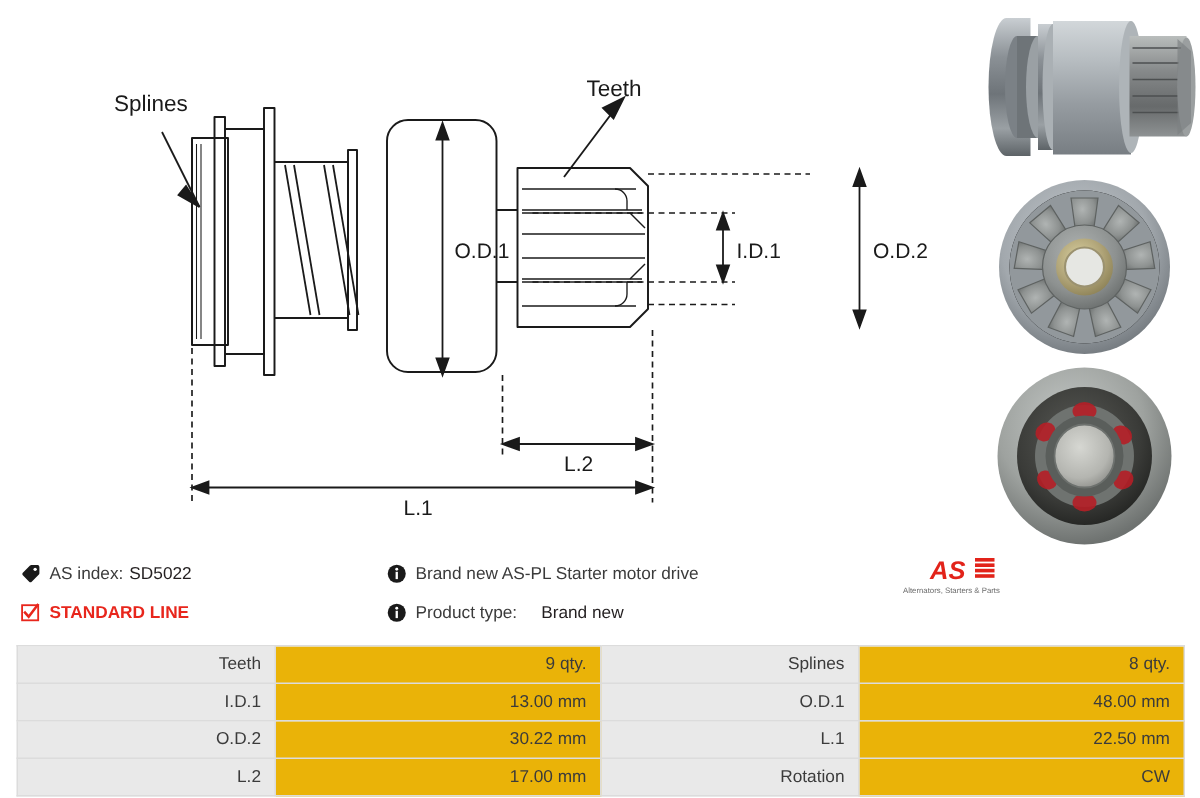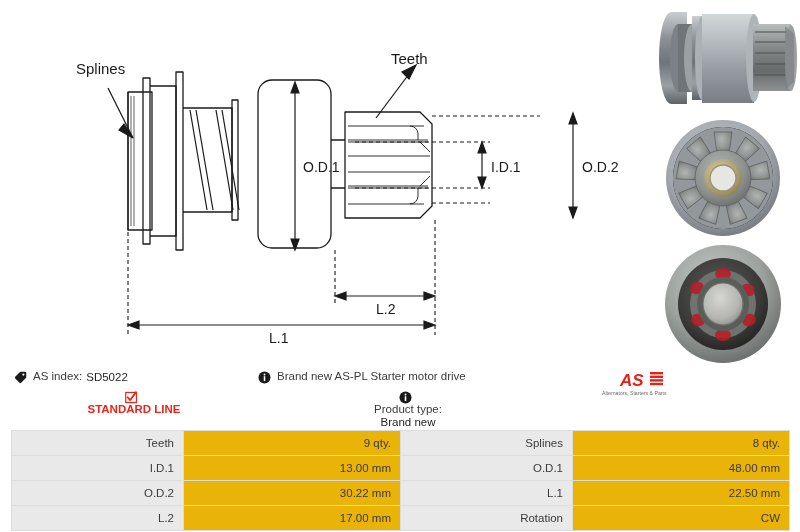--- a/index.html
+++ b/index.html
@@ -62,27 +62,27 @@
     width: 800px;
     height: 65px;
   }
   .info-col { position: absolute; top: 0; }
   #info-col-left   { left: 14px;  width: 240px; }
   #info-col-mid    { left: 258px; width: 300px; }
   #info-col-right  { left: 558px; width: 230px; }
 
   .info-line {
     display: flex;
-    align-items: center;
+    align-items: flex-end;
     height: 24px;
     font-size: 11.5px;
     color: #3b3b3b;
     white-space: nowrap;
   }
-  .info-line.second { margin-top: 2px; flex-direction: column; }
+  .info-line.second { margin-top: 2px; }
   .info-line .txt { line-height: 1; }
   .info-line .val { font-weight: normal; color: #231f20; }
   .info-line.standard { color: #e8261c; font-weight: bold; font-size: 11.5px; }
 
   
   .ico {
     display: inline-block;
     margin-right: 6px;
     flex: 0 0 auto;
     line-height: 0;
@@ -426,21 +426,21 @@
       </div>
       <div class="info-line second">
         <span class="ico">
           <svg width="13" height="13" viewBox="0 0 16 16">
             <circle cx="8" cy="8" r="7.4" fill="#1a1a1a"></circle>
             <rect x="7.05" y="6.4" width="1.9" height="6.0" fill="#ffffff"></rect>
             <circle cx="8" cy="4.3" r="1.2" fill="#ffffff"></circle>
           </svg>
         </span>
         <span class="txt">Product type:</span>
-        <span class="val" style="margin-left:0">Brand new</span>
+        <span class="val" style="margin-left:16px">Brand new</span>
       </div>
     </div>
 
     <div class="info-col" id="info-col-right">
       <div id="brand-logo">
         <svg width="86" height="30" viewBox="0 0 86 30">
           <text x="18" y="17" font-family="Liberation Sans, sans-serif" font-size="17" font-weight="bold" font-style="italic" fill="#e2231a">AS</text>
           <g fill="#e2231a">
             <rect x="48" y="3" width="13" height="2.4"></rect>
             <rect x="48" y="6.6" width="13" height="2.4"></rect>

